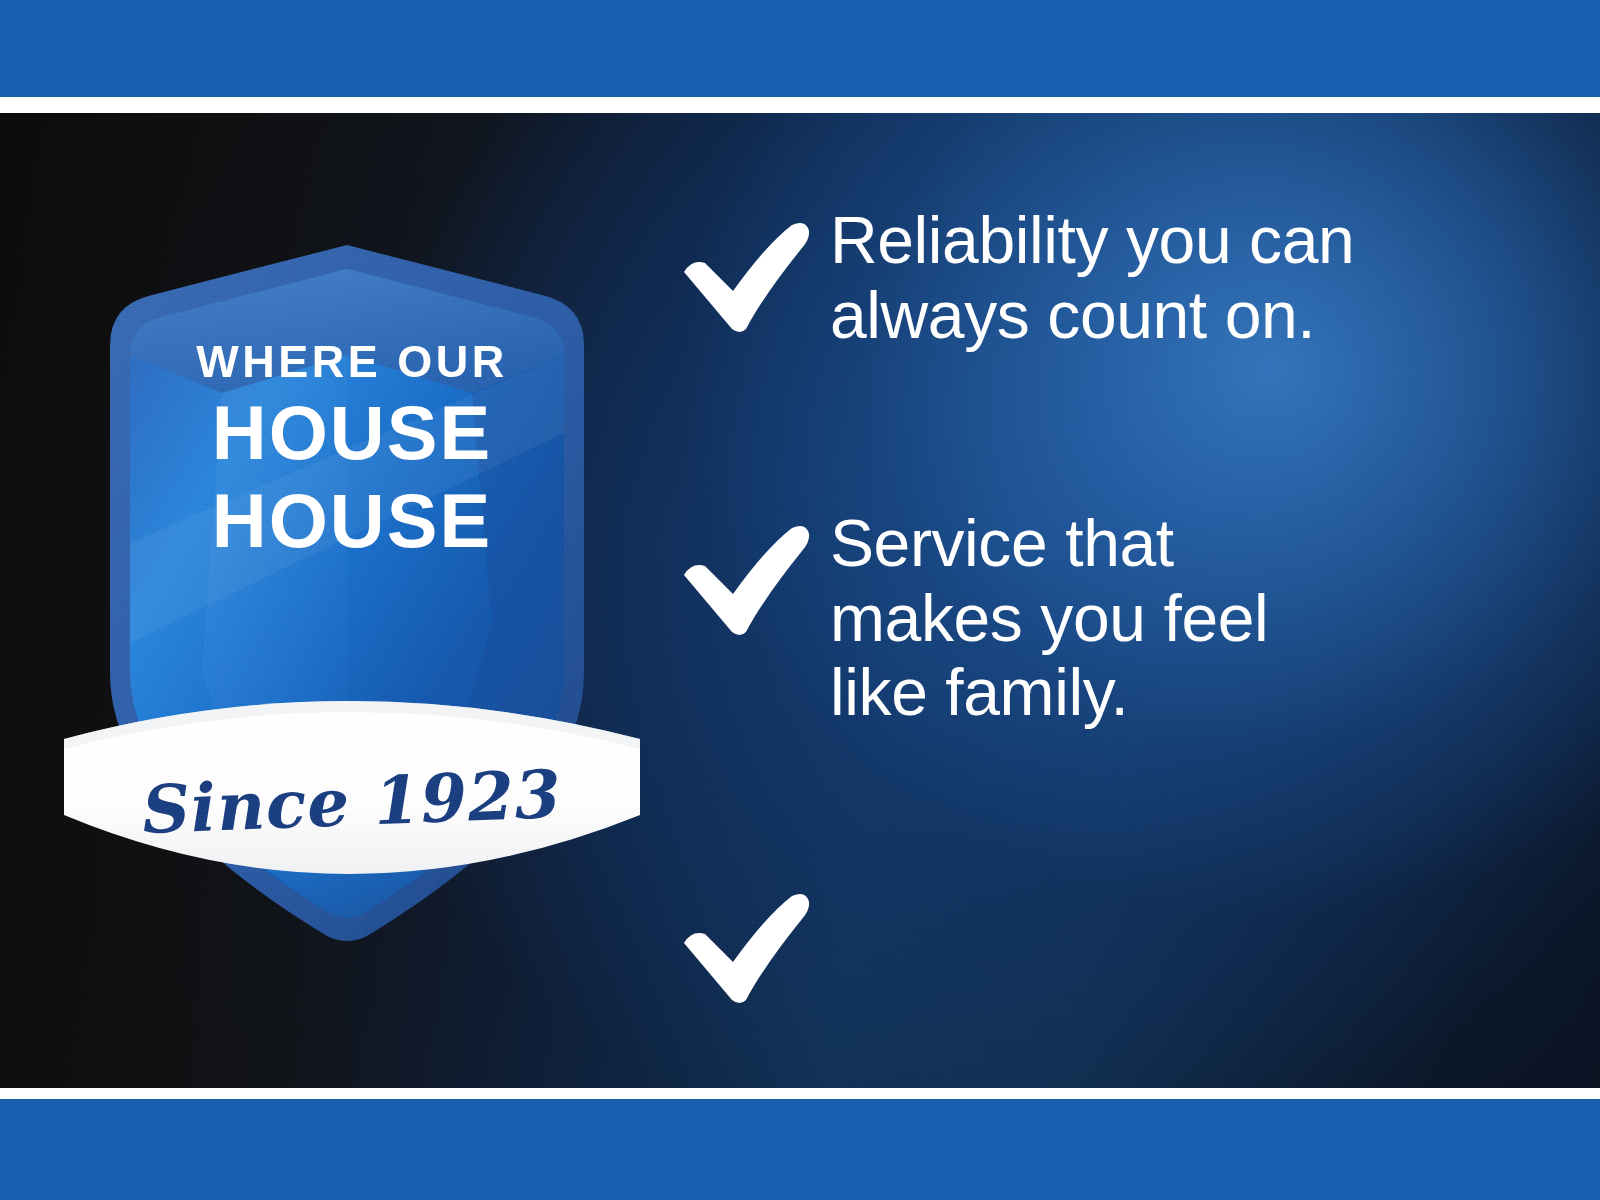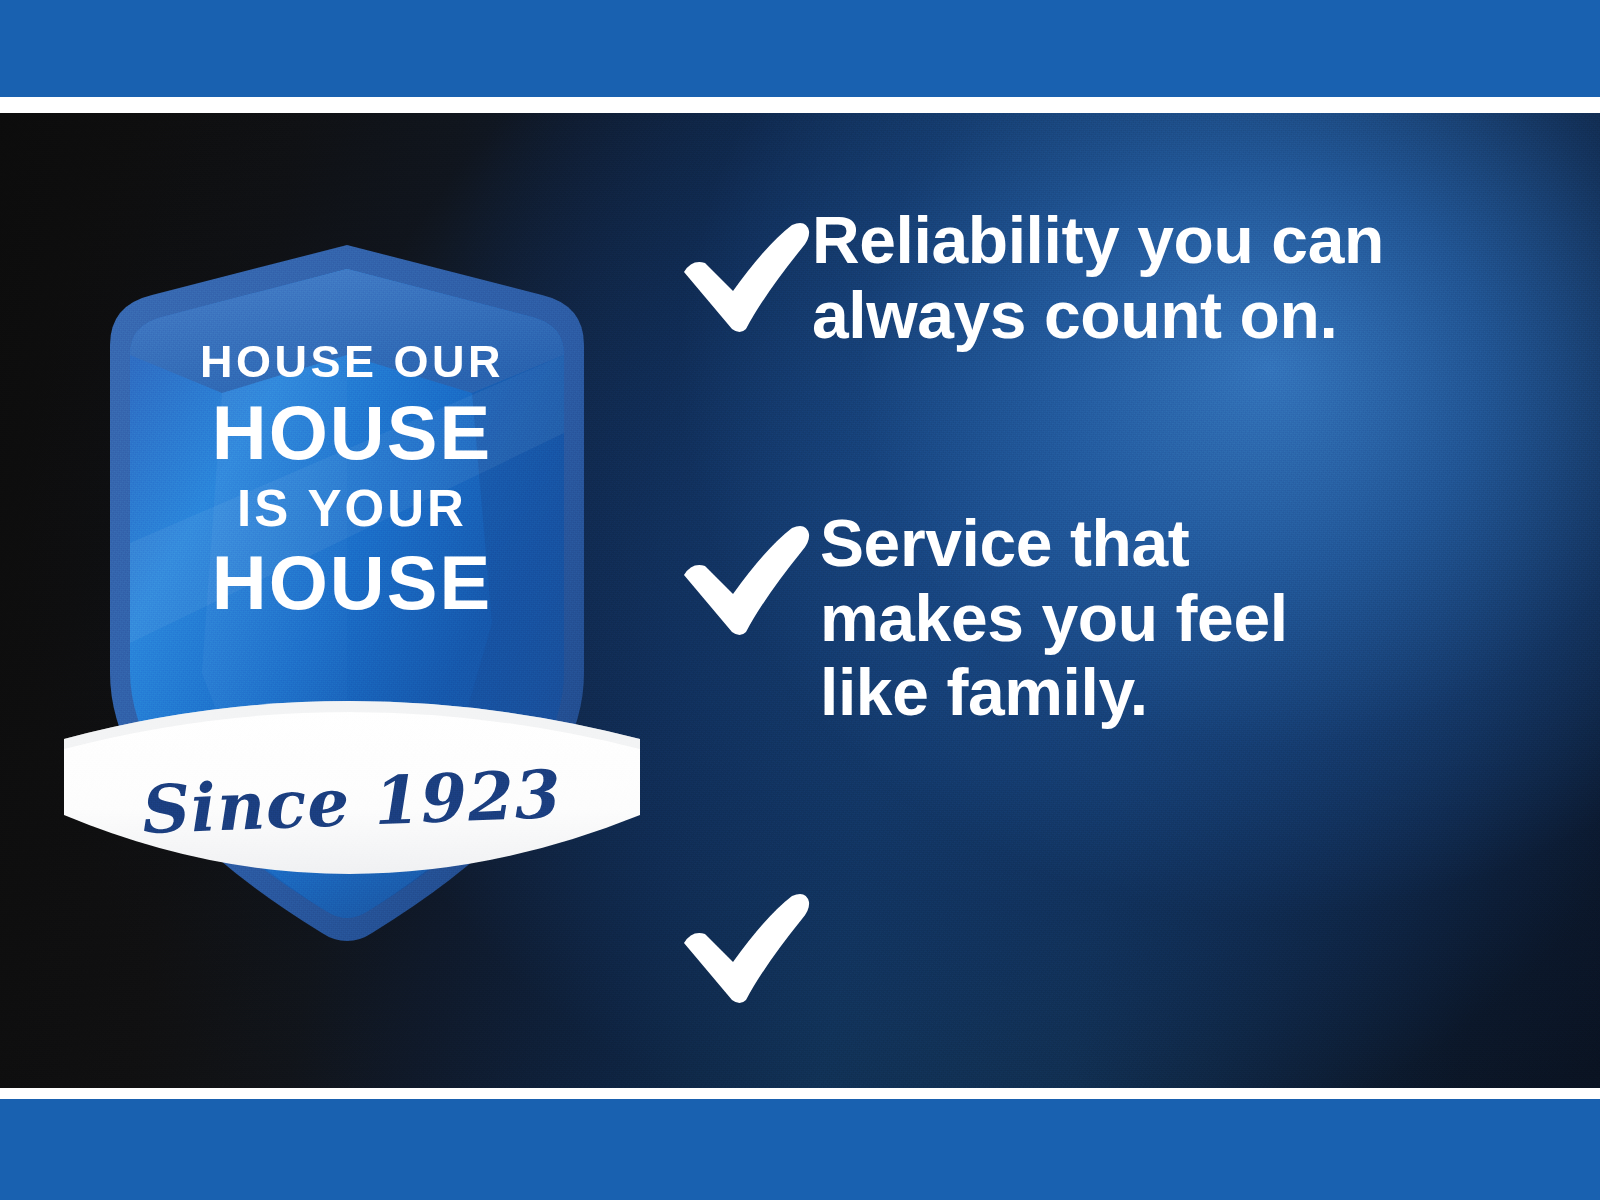--- a/index.html
+++ b/index.html
@@ -148,38 +148,39 @@
     left: 672px;
     top: 90px;   
     width: 900px;
   }
   .bullet {
     position: relative;
     display: flex;
     align-items: flex-start;
   }
   .b1 { margin-top: 0px; }
-  .b2 { margin-top: 154px; gap: 8px; }
+  .b2 { margin-top: 154px; }
   .b3 { margin-top: 144px; }
 
   .check {
     flex: 0 0 auto;
     width: 140px;
     height: 118px;
     margin-top: 12px;
   }
   .check svg { display: block; width: 100%; height: 100%; }
 
   .btext {
     flex: 1 1 auto;
     color: #ffffff;
-    font-weight: 700;
+    font-weight: 400;
     font-size: 66px;
     line-height: 1.13;
     letter-spacing: -0.4px;
+    margin-left: 18px;
     white-space: pre-line;
     user-select: none;
   }
 </style>
 </head>
 <body>
 
 <div class="stage">
 
   <div class="band band-top"></div>
@@ -262,23 +263,22 @@
           <path d="M -8 496
                    Q 275 420 568 496
                    L 568 572
                    Q 275 690 -8 572
                    Z" fill="url(#gRibbon)"></path>
           <path d="M -8 496 Q 275 420 568 496 L 568 506 Q 275 432 -8 506 Z" fill="#e7e9ec" opacity="0.5"></path>
         </g>
       </svg>
 
       <div class="logo-text">
-        <div class="lt-1">HOUSE OUR</div>
+        <div class="lt-1">WHERE OUR</div>
         <div class="lt-2">HOUSE</div>
-        <div class="lt-3">IS YOUR</div>
         <div class="lt-4">HOUSE</div>
       </div>
 
       <div class="since">Since 1923</div>
     </div>
 
     <div class="bullets">
 
       <div class="bullet b1">
         <div class="check">

